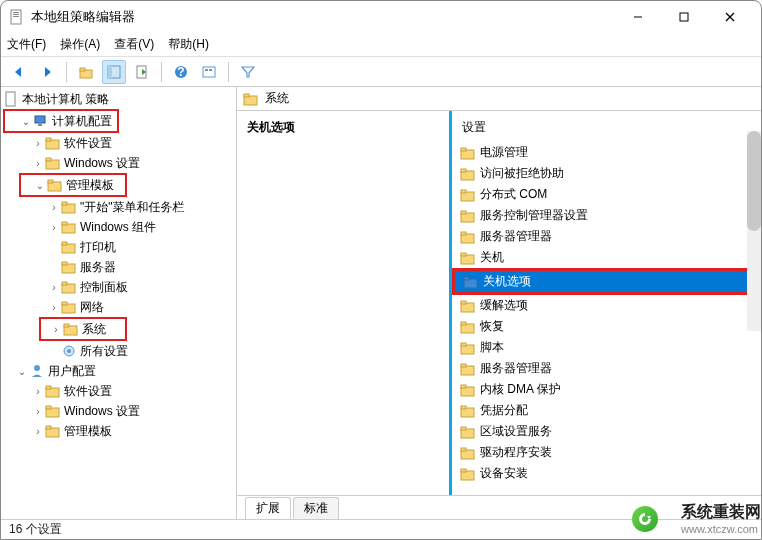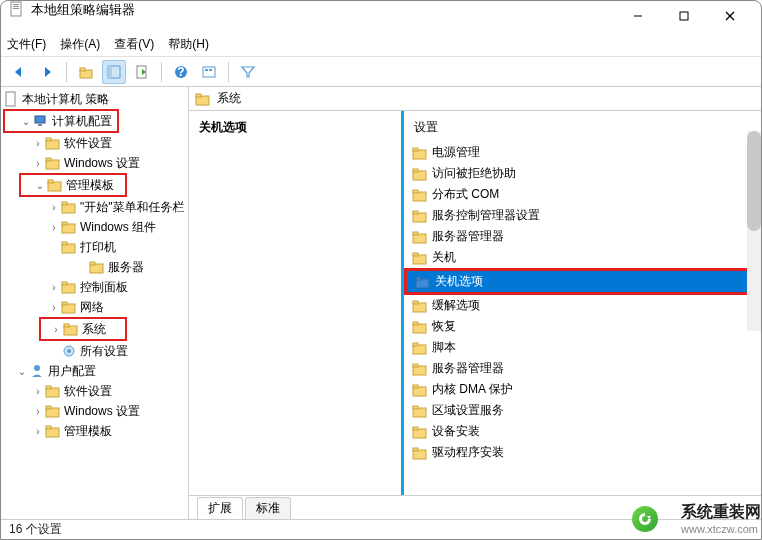--- a/index.html
+++ b/index.html
@@ -1,30 +1,30 @@
 <!DOCTYPE html>
 <html><head>
 <meta charset="utf-8">
 <style>
 * { margin: 0; padding: 0; box-sizing: border-box; font-family: "Microsoft YaHei", "Segoe UI", sans-serif; font-size: 12px; }
 body { background: #fff; width: 762px; height: 540px; overflow: hidden; }
 .window { width: 762px; height: 540px; border: 1px solid #888; border-radius: 8px 8px 0 0; background: #fff; display: flex; flex-direction: column; position: relative; }
-.titlebar { height: 32px; display: flex; align-items: flex-start; padding: 0 8px; }
+.titlebar { height: 32px; display: flex; align-items: center; padding: 0 8px; }
 .titlebar .title-icon { width: 16px; height: 16px; margin-right: 6px; }
 .titlebar .title-text { flex: 1; font-size: 13px; }
 .win-controls { display: flex; }
 .win-btn { width: 46px; height: 30px; display: flex; align-items: center; justify-content: center; }
 .menubar { height: 24px; display: flex; align-items: center; padding: 0 6px; gap: 14px; border-bottom: 1px solid #e0e0e0; }
 .menubar span { font-size: 12px; }
 .toolbar { height: 30px; display: flex; align-items: center; padding: 0 6px; gap: 4px; border-bottom: 1px solid #ccc; background: #fff; }
 .tool-btn { width: 24px; height: 24px; display: flex; align-items: center; justify-content: center; border: 1px solid transparent; border-radius: 2px; }
 .tool-btn.active { border-color: #99c9ef; background: #d0e7f8; }
 .tool-sep { width: 1px; height: 20px; background: #ccc; margin: 0 3px; }
 .content { flex: 1; display: flex; min-height: 0; }
-.tree-panel { width: 188px; border-right: 1px solid #ccc; overflow: auto; padding: 2px 0; }
+.tree-panel { width: 236px; border-right: 1px solid #ccc; overflow: auto; padding: 2px 0; }
 .tree-node { display: flex; align-items: center; height: 20px; white-space: nowrap; cursor: default; }
 .tree-toggle { width: 14px; text-align: center; color: #666; font-size: 10px; }
 .tree-icon { width: 16px; height: 16px; margin-right: 3px; flex-shrink: 0; }
 .tree-label { font-size: 12px; }
 .red-box { border: 2px solid #e02020; }
 .right-panel { flex: 1; display: flex; flex-direction: column; min-width: 0; }
 .path-bar { height: 24px; display: flex; align-items: center; padding: 0 6px; border-bottom: 1px solid #ccc; background: #fff; }
 .path-bar .folder-icon { width: 16px; height: 16px; margin-right: 6px; }
 .columns { flex: 1; display: flex; min-height: 0; }
 .col-left { width: 212px; padding: 8px 10px; }
@@ -224,21 +224,21 @@
         </div>
       <div class="tree-node" style="padding-left:60px">
           <span class="tree-icon">
             <svg viewBox="0 0 16 16">
               <rect x="1" y="5" width="13" height="9" fill="#f7d77a" stroke="#c9a33a"></rect>
               <rect x="1" y="3" width="5" height="3" fill="#f7d77a" stroke="#c9a33a"></rect>
             </svg>
           </span>
           <span class="tree-label">打印机</span>
         </div>
-      <div class="tree-node" style="padding-left:88px">
+      <div class="tree-node" style="padding-left:60px">
           <span class="tree-icon">
             <svg viewBox="0 0 16 16">
               <rect x="1" y="5" width="13" height="9" fill="#f7d77a" stroke="#c9a33a"></rect>
               <rect x="1" y="3" width="5" height="3" fill="#f7d77a" stroke="#c9a33a"></rect>
             </svg>
           </span>
           <span class="tree-label">服务器</span>
         </div>
       <div class="tree-node" style="padding-left:46px">
           <span class="tree-toggle">›</span>
@@ -453,39 +453,48 @@
                 </span>
                 <span>内核 DMA 保护</span>
               </div>
               <div class="list-item">
                 <span class="item-icon">
                   <svg viewBox="0 0 16 16">
                     <rect x="1" y="5" width="13" height="9" fill="#f7d77a" stroke="#c9a33a"></rect>
                     <rect x="1" y="3" width="5" height="3" fill="#f7d77a" stroke="#c9a33a"></rect>
                   </svg>
                 </span>
+                <span>凭据分配</span>
+              </div>
+              <div class="list-item">
+                <span class="item-icon">
+                  <svg viewBox="0 0 16 16">
+                    <rect x="1" y="5" width="13" height="9" fill="#f7d77a" stroke="#c9a33a"></rect>
+                    <rect x="1" y="3" width="5" height="3" fill="#f7d77a" stroke="#c9a33a"></rect>
+                  </svg>
+                </span>
                 <span>区域设置服务</span>
               </div>
               <div class="list-item">
                 <span class="item-icon">
                   <svg viewBox="0 0 16 16">
                     <rect x="1" y="5" width="13" height="9" fill="#f7d77a" stroke="#c9a33a"></rect>
                     <rect x="1" y="3" width="5" height="3" fill="#f7d77a" stroke="#c9a33a"></rect>
                   </svg>
                 </span>
+                <span>驱动程序安装</span>
+              </div>
+              <div class="list-item">
+                <span class="item-icon">
+                  <svg viewBox="0 0 16 16">
+                    <rect x="1" y="5" width="13" height="9" fill="#f7d77a" stroke="#c9a33a"></rect>
+                    <rect x="1" y="3" width="5" height="3" fill="#f7d77a" stroke="#c9a33a"></rect>
+                  </svg>
+                </span>
                 <span>设备安装</span>
-              </div>
-              <div class="list-item">
-                <span class="item-icon">
-                  <svg viewBox="0 0 16 16">
-                    <rect x="1" y="5" width="13" height="9" fill="#f7d77a" stroke="#c9a33a"></rect>
-                    <rect x="1" y="3" width="5" height="3" fill="#f7d77a" stroke="#c9a33a"></rect>
-                  </svg>
-                </span>
-                <span>驱动程序安装</span>
               </div>
             </div>
           <div class="list-scroll">
               <div class="list-scroll-thumb"></div>
             </div>
         </div>
       </div>
       <div class="tabs-bar">
         <div class="tab">扩展</div>
         <div class="tab inactive">标准</div>

